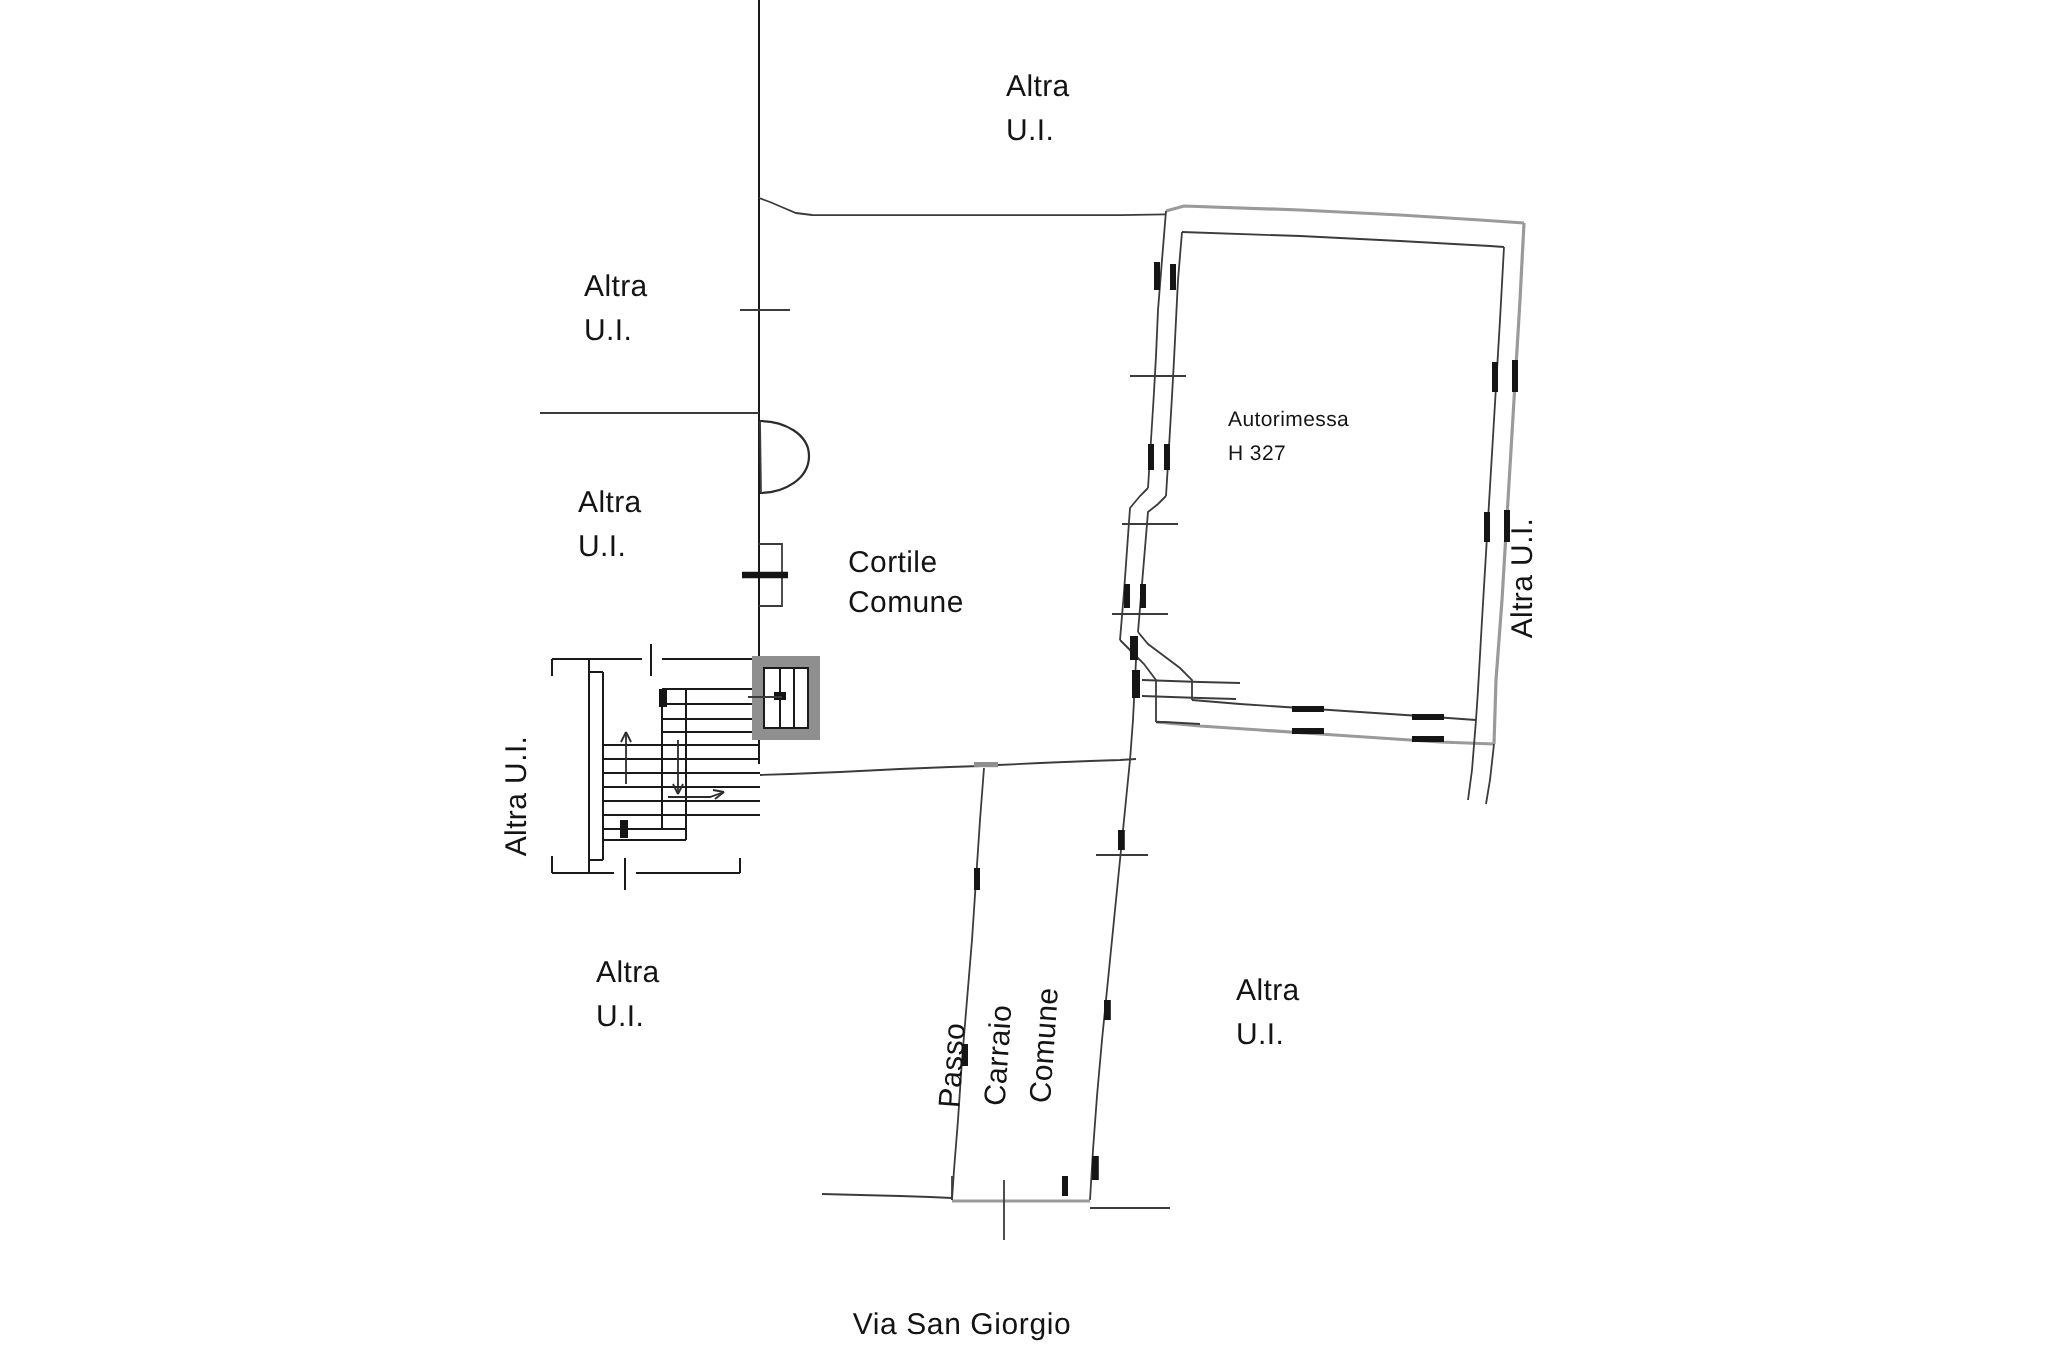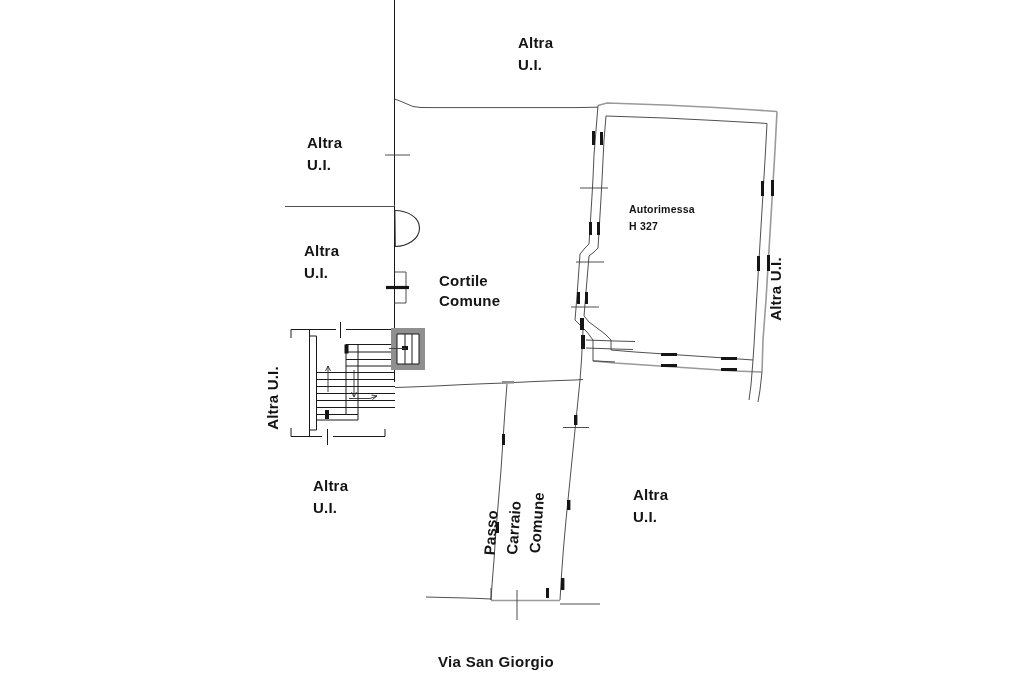--- a/index.html
+++ b/index.html
@@ -9,24 +9,23 @@
   }
   body {
     width: 1024px;
     height: 682px;
     font-family: "Liberation Sans", sans-serif;
     position: relative;
     overflow: hidden;
   }
   #plan-root {
     position: absolute;
-    left: 15px; top: 0;
+    left: 0; top: 0;
     width: 868px;
     height: 682px;
-    font-weight: bold;
   }
   svg#floorplan {
     display: block;
     width: 1024px;
     height: 682px;
     background: #ffffff;
   }
   .wall-thin {
     fill: none;
     stroke: #1a1a1a;

